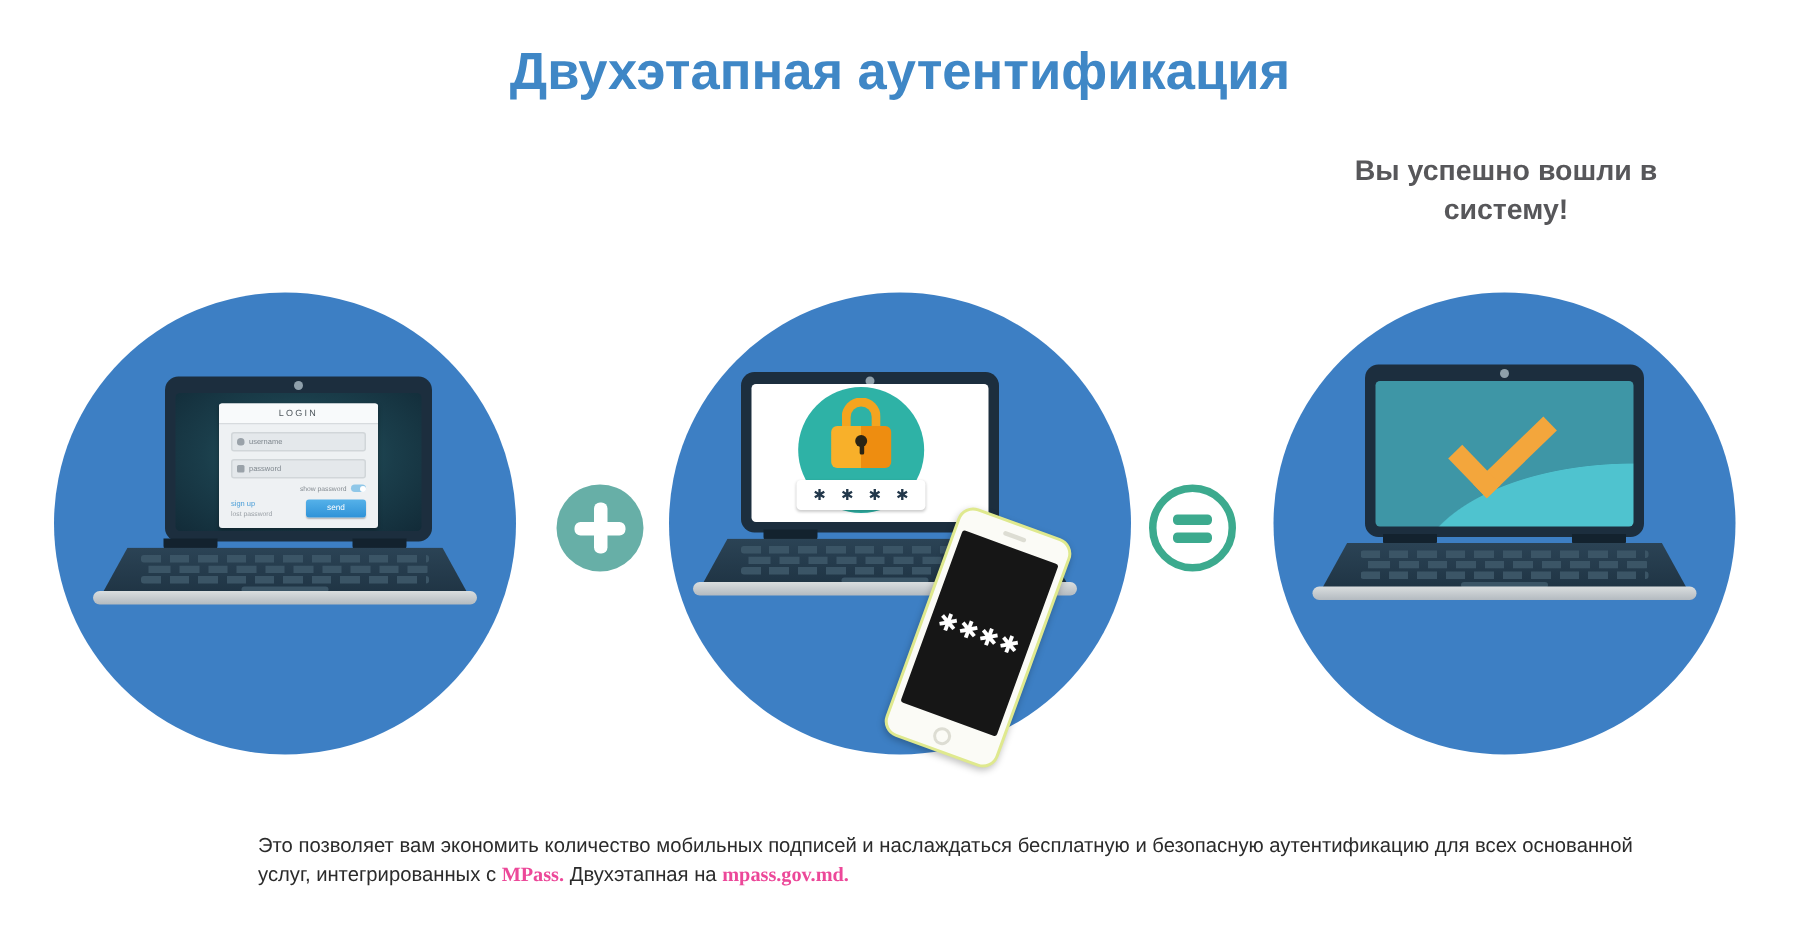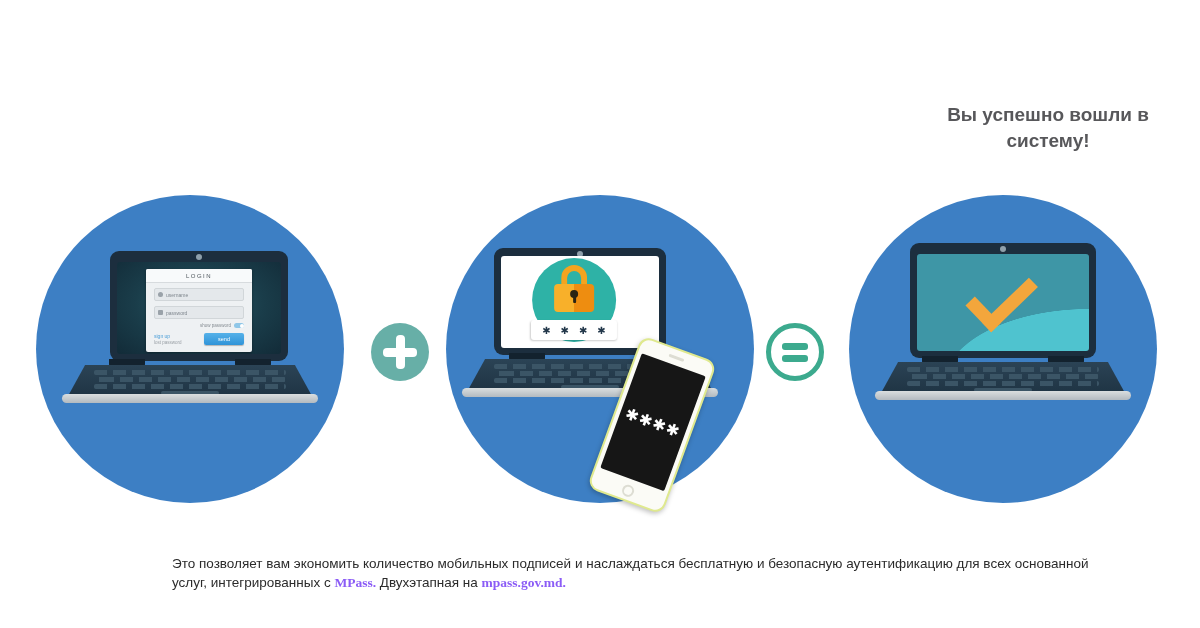--- a/index.html
+++ b/index.html
@@ -8,21 +8,21 @@
 
   
   .title{position:absolute;top:28px;left:0;width:100%;text-align:center;
          font-size:35px;font-weight:bold;color:#3f87c6;}
 
   
   .caption{position:absolute;top:102px;text-align:center;font-size:19px;font-weight:bold;
            color:#57575a;line-height:26px;}
   .cap1{left:60px;width:260px;}
   .cap2{left:408px;width:464px;}
-  .cap3{left:916px;width:264px;}
+  .cap3{left:872px;width:264px;}
   .stepnum{font-weight:400;font-size:17px;margin-right:4px;}
 
   
   .circle{position:absolute;top:195px;width:308px;height:308px;border-radius:50%;
           background:#3d7fc4;}
   .circle1{left:36px;}
   .circle2{left:446px;}
   .circle3{left:849px;}
 
   
@@ -132,27 +132,28 @@
   .check{position:absolute;left:50%;top:50%;width:52px;height:24px;
          border-left:13px solid #f3a63c;border-bottom:13px solid #f3a63c;
          transform:translate(-52%,-68%) rotate(-44deg);}
 
   
   .logo{position:absolute;left:58px;top:533px;font-size:36px;letter-spacing:-1px;}
   .logo .m{color:#4a90d9;}
   .logo .pass{color:#9e9e9e;}
   .footer-text{position:absolute;left:172px;top:534px;width:985px;
                font-size:13.5px;line-height:19.5px;color:#2b2b2b;}
-  .footer-text b{font-family:"Liberation Serif",serif;color:#8b5cf6;}
+  .footer-text b{font-family:"Liberation Serif",serif;color:#ec4899;}
 </style>
 </head>
 <body>
 
 <div class="canvas">
 
+  <div class="title">Двухэтапная аутентификация</div>
 
   <div class="caption cap3"><span>Вы успешно вошли в систему!</span></div>
 
   <div class="circle circle1">
     <div class="laptop lap1">
       <div class="screen-frame">
         <div class="webcam"></div>
         <div class="display">
           <div class="login-card">
             <div class="lc-head">LOGIN</div>

